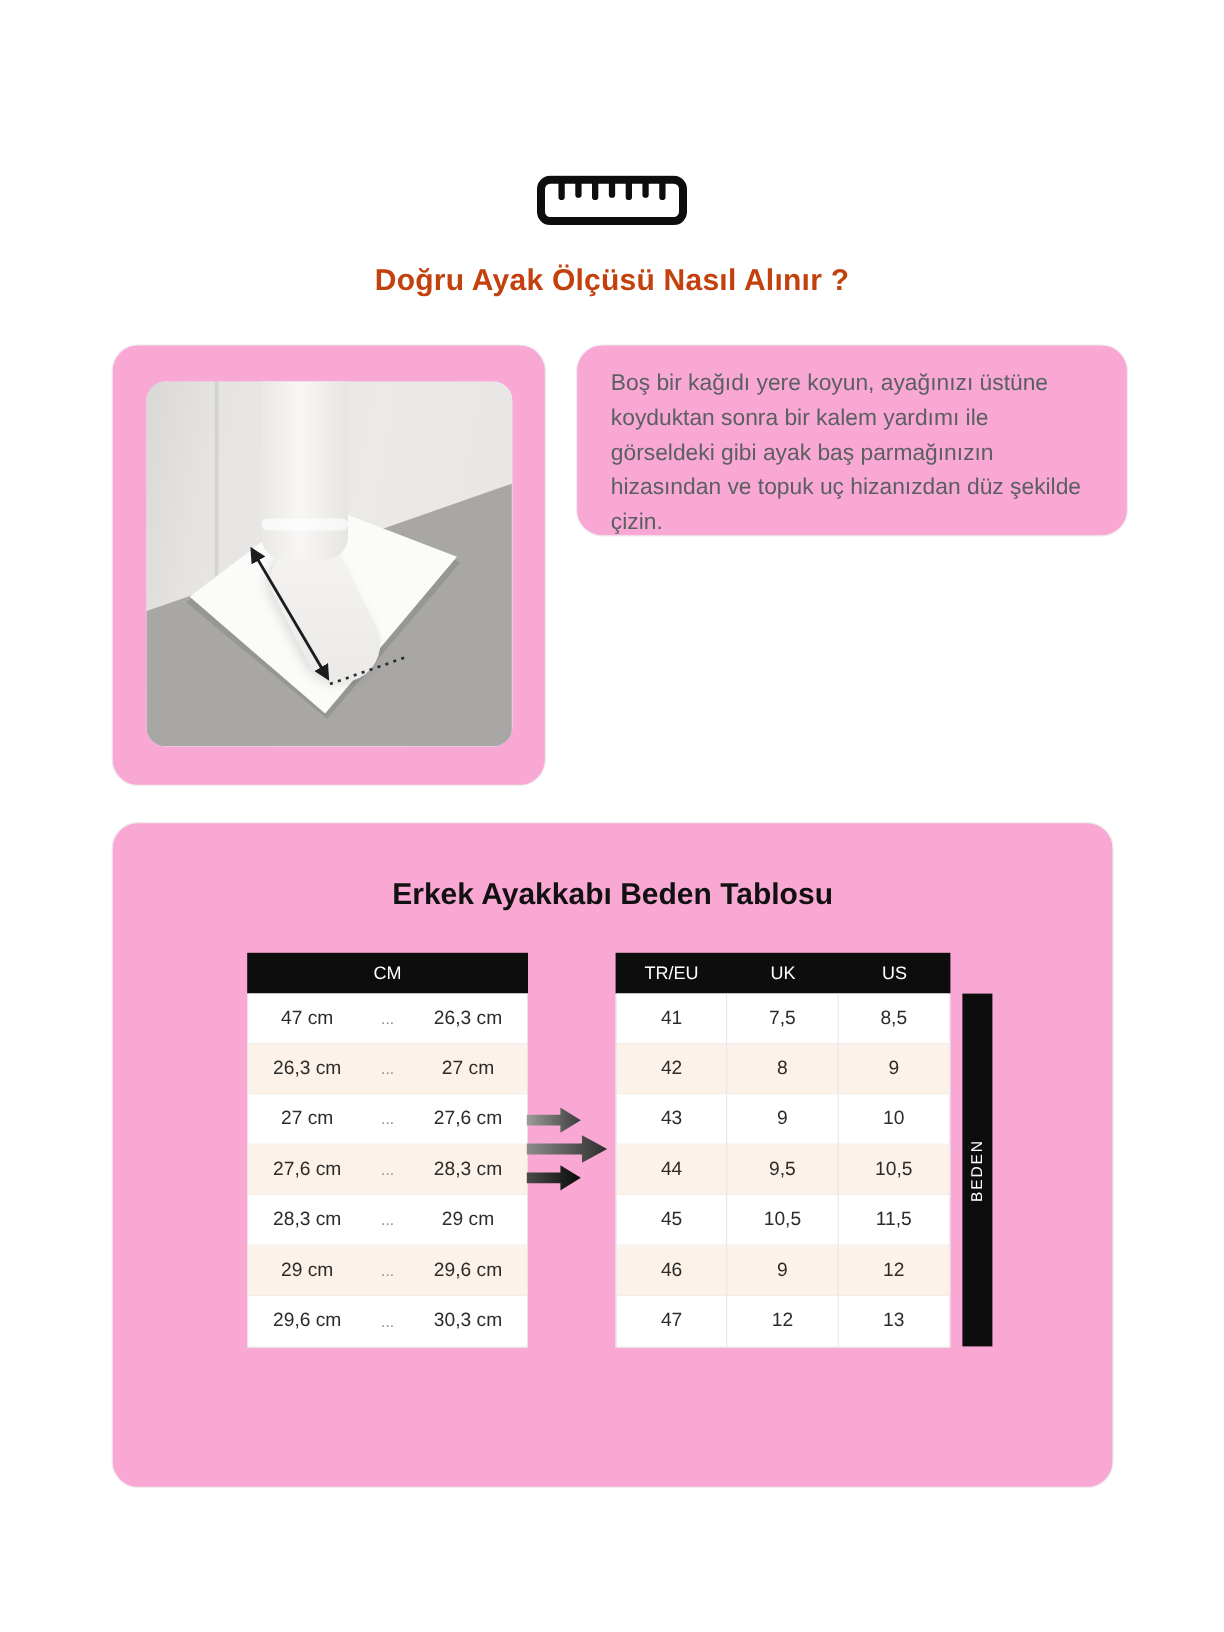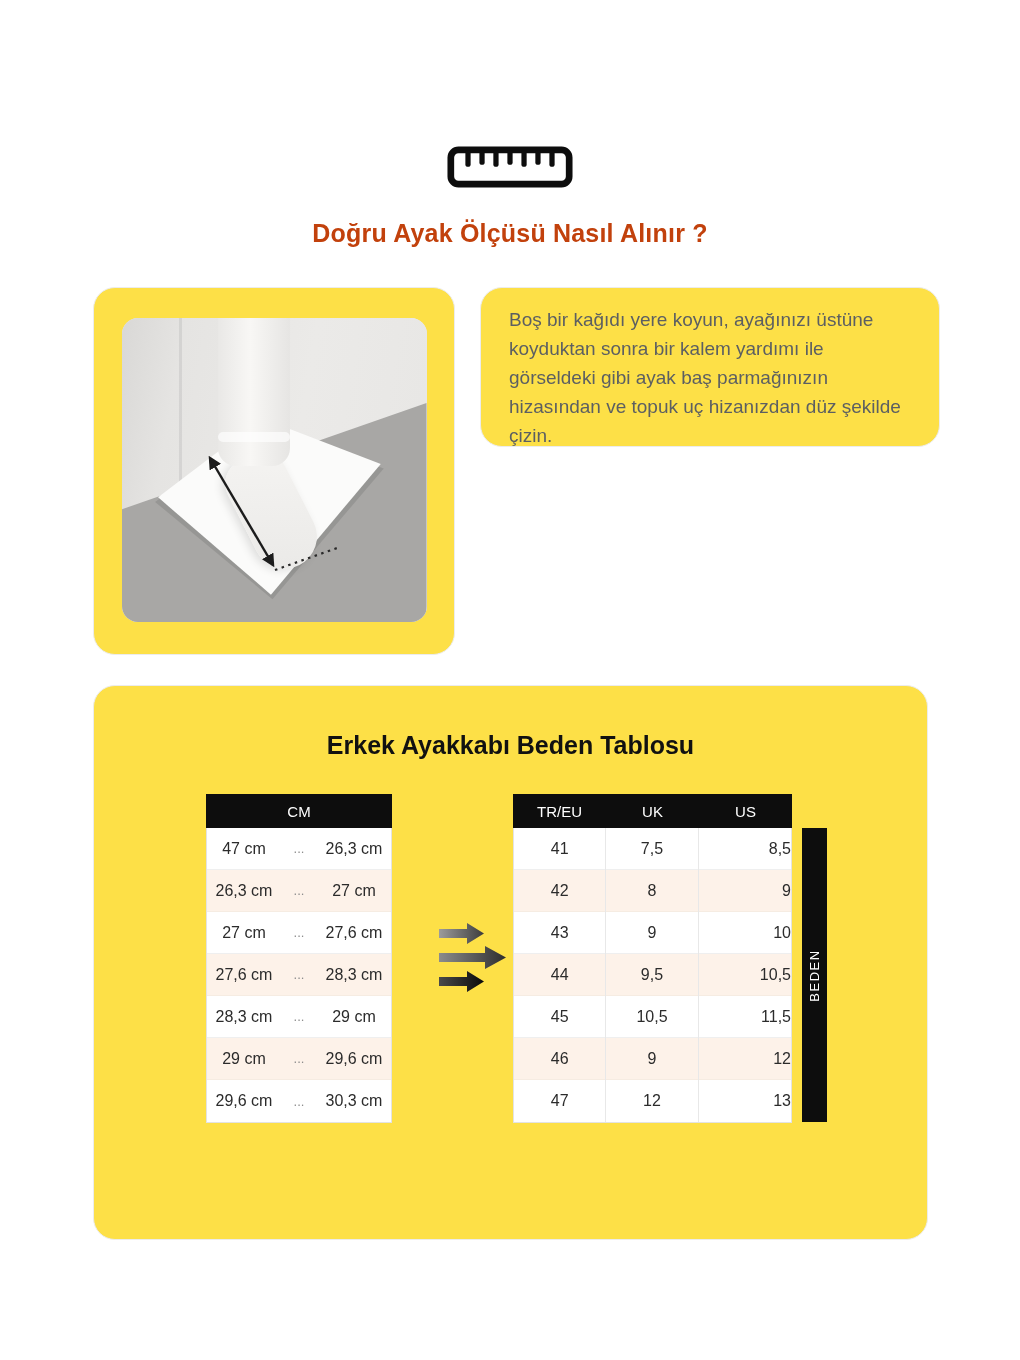--- a/index.html
+++ b/index.html
@@ -13,21 +13,21 @@
   }
 
   
   .hero { position:absolute; top:146px; left:0; width:100%; text-align:center; }
   .hero .ruler { display:inline-block; }
   .page-title { margin-top:27px; font-size:25px; font-weight:700; color:#c2410c; letter-spacing:.2px; }
 
   
   .top-row { position:absolute; top:287px; left:93px; width:847px; display:flex; gap:25px; }
   .card {
-    background:#fde047;
+    background:#f9a8d4;
     border:1.5px solid #ececec;
     border-radius:22px;
   }
   .photo-card { width:362px; height:368px; flex:none; }
   .right-col { width:460px; display:flex; flex-direction:column; gap:23px; }
   .info-card { width:460px; padding:17px 28px; }
   .info-card.step1 { height:160px; }
   .info-card.step2 { height:188px; display:flex; align-items:center; }
   .info-card p { font-size:19px; line-height:29px; color:#5c5f62; }
 
@@ -66,29 +66,29 @@
 
   .dtable { position:absolute; top:108px; font-size:16px; color:#2b2b2b; }
   .dtable .thead { height:34px; background:#0d0d0d; color:#fff; font-size:15px;
     display:grid; align-items:center; text-align:center; }
   .dtable .tbody { border:1px solid #e3e3e3; border-top:none; background:#fff; }
   .trow { height:42px; display:grid; align-items:center; text-align:center;
     background:#fff; border-bottom:1px solid #efefef; }
   .tbody .trow:last-child { border-bottom:none; }
   .trow.alt { background:#fdf2e9; border-bottom-color:#f6ece2; }
 
-  .cm-table { left:112px; width:186px; }
+  .cm-table { left:112px; width:234px; }
   .cm-table .trow { grid-template-columns:1fr 36px 1fr; }
   .cm-table .trow span:nth-child(2) { font-size:13px; color:#8e8e8e; }
 
   .size-table { left:419px; width:279px; }
   .size-table .thead { grid-template-columns:1fr 1fr 1fr; }
   .size-table .trow { grid-template-columns:1fr 1fr 1fr; }
   .size-table .trow span { height:42px; line-height:42px; border-right:1px solid #e8e8e8; }
-  .size-table .trow span:last-child { border-right:none;text-align:right; }
+  .size-table .trow span:last-child { border-right:none; }
 
   .beden-bar { position:absolute; left:708px; top:142px; width:25px; height:294px;
     background:#0d0d0d; display:flex; align-items:center; justify-content:center; }
   .beden-bar span { color:#fff; font-size:13px; letter-spacing:1.5px;
     transform:rotate(-90deg); white-space:nowrap; }
 
   .conv-arrows { position:absolute; left:342px; top:234px; }
 </style>
 </head>
 <body>

